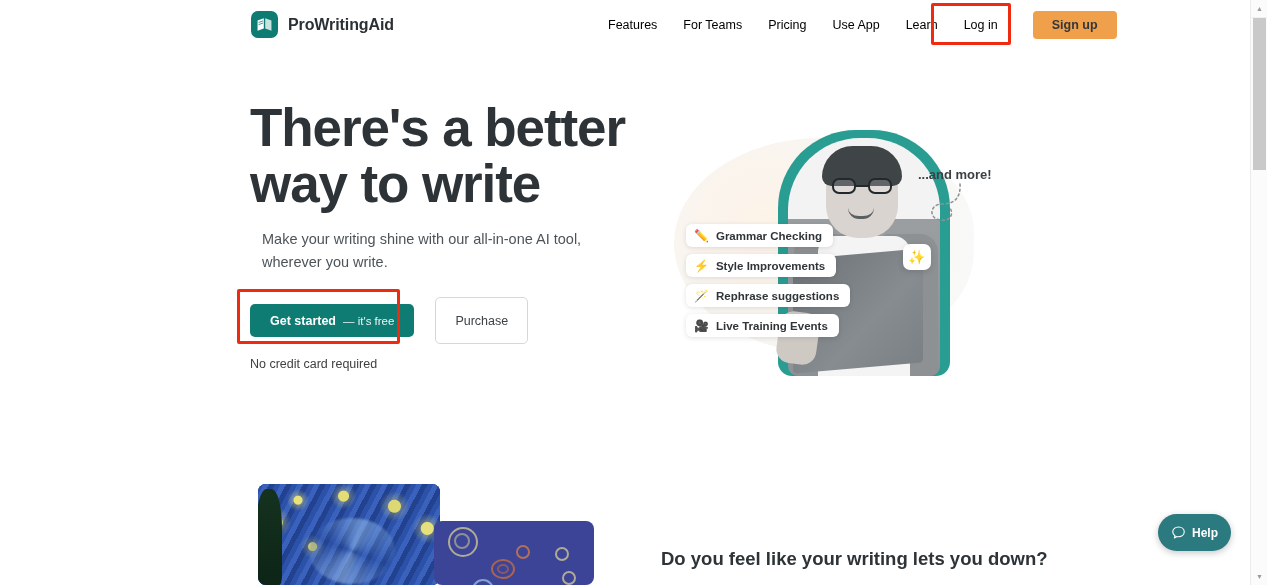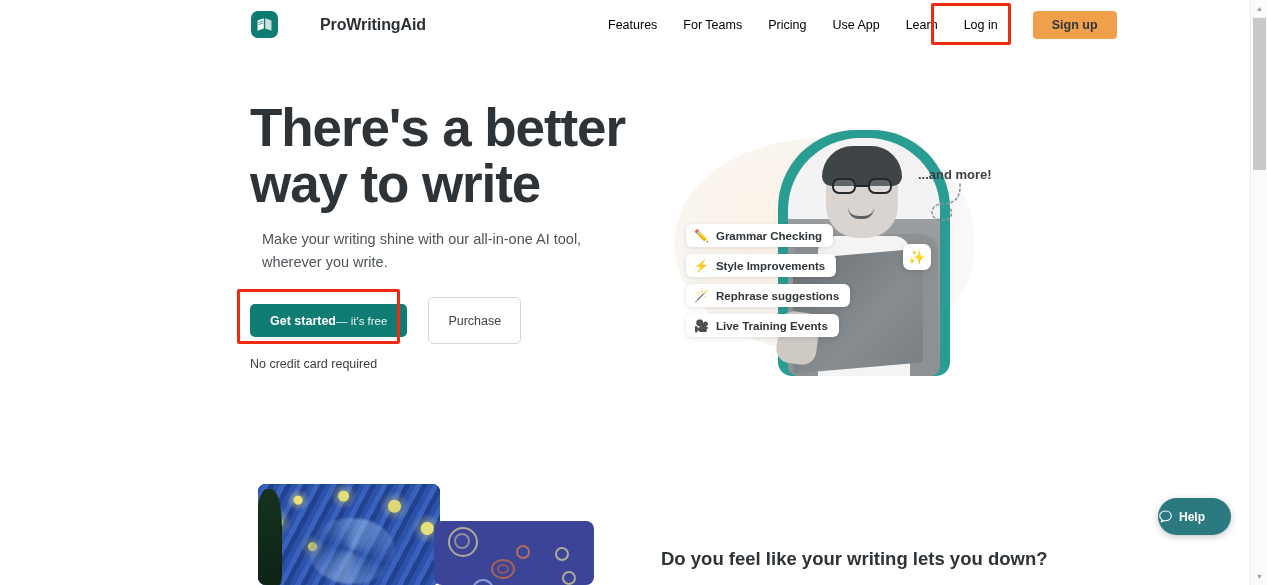--- a/index.html
+++ b/index.html
@@ -33,21 +33,21 @@
     text-decoration:none;
   }
   .logo-mark {
     width:27px; height:27px; border-radius:7px;
     background:#0e7c72;
     display:flex; align-items:center; justify-content:center;
     flex:none;
   }
   .brand-name {
     font-size:16px; font-weight:bold; color:#2b3034;
-    letter-spacing:-0.1px; white-space:nowrap;margin-left:32px;
+    letter-spacing:-0.1px; white-space:nowrap;
   }
 
   .nav {
     position:absolute; left:595px; top:0; height:50px;
     display:flex; align-items:center; gap:0px;
   }
   .nav-link {
     font-size:12.5px; color:#000000; text-decoration:none;
     padding:12px 13px; white-space:nowrap; line-height:50px;
   }
@@ -91,21 +91,21 @@
 
   .cta-row {
     position:absolute; left:250px; top:297px;
     display:flex; align-items:center; gap:21px;
   }
   .btn-primary {
     background:#0e7c72; color:#ffffff;
     border:none; border-radius:5px;
     padding:0 20px; height:33px;
     font-size:12.5px; font-weight:bold;
-    display:flex; align-items:center; 
+    display:flex; align-items:center; gap:7px;
     cursor:pointer;
     font-family:"Liberation Sans", sans-serif;
     white-space:nowrap;
   }
   .btn-primary .free {
     font-weight:normal; font-size:11.5px; opacity:.92;
   }
   .btn-outline {
     background:#ffffff; color:#3d4348;
     border:1px solid #d4d8dc; border-radius:5px;
@@ -305,25 +305,25 @@
   .sw8 { left:38px; top:58px; width:22px; height:22px; border-color:rgba(150,185,225,.8)!important; }
 
   .bottom-head {
     position:absolute; left:661px; top:548px;
     font-size:18.5px; font-weight:bold; color:#2d3337;
     white-space:nowrap;
   }
 
   
   .help {
-    position:absolute; left:1158px; top:498px;
+    position:absolute; left:1158px; top:514px;
     height:37px; width:73px;
     background:#2b7a7f;
     border-radius:19px;
-    display:flex; align-items:center; gap:6px;
+    display:flex; align-items:center; justify-content:center; gap:6px;
     cursor:pointer;
     box-shadow:0 2px 7px rgba(0,0,0,.22);
   }
   .help .label { color:#ffffff; font-size:12px; font-weight:bold; }
 
   
   .scrollbar {
     position:absolute; right:0; top:0; width:17px; height:585px;
     background:#fbfbfb; border-left:1px solid #ececec;
   }

